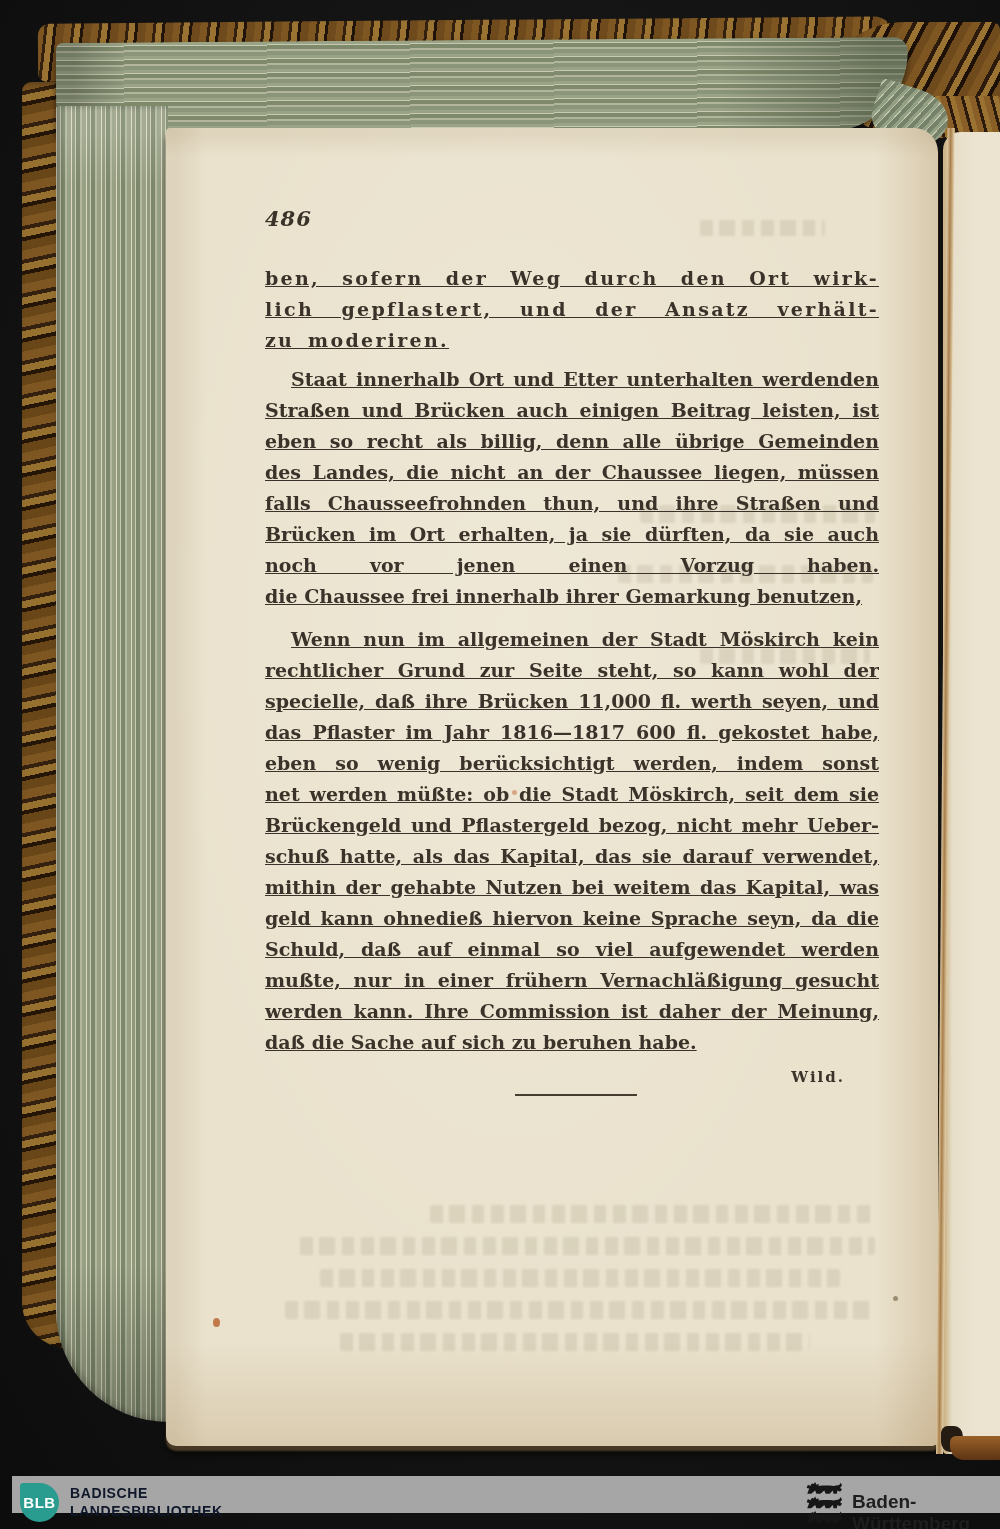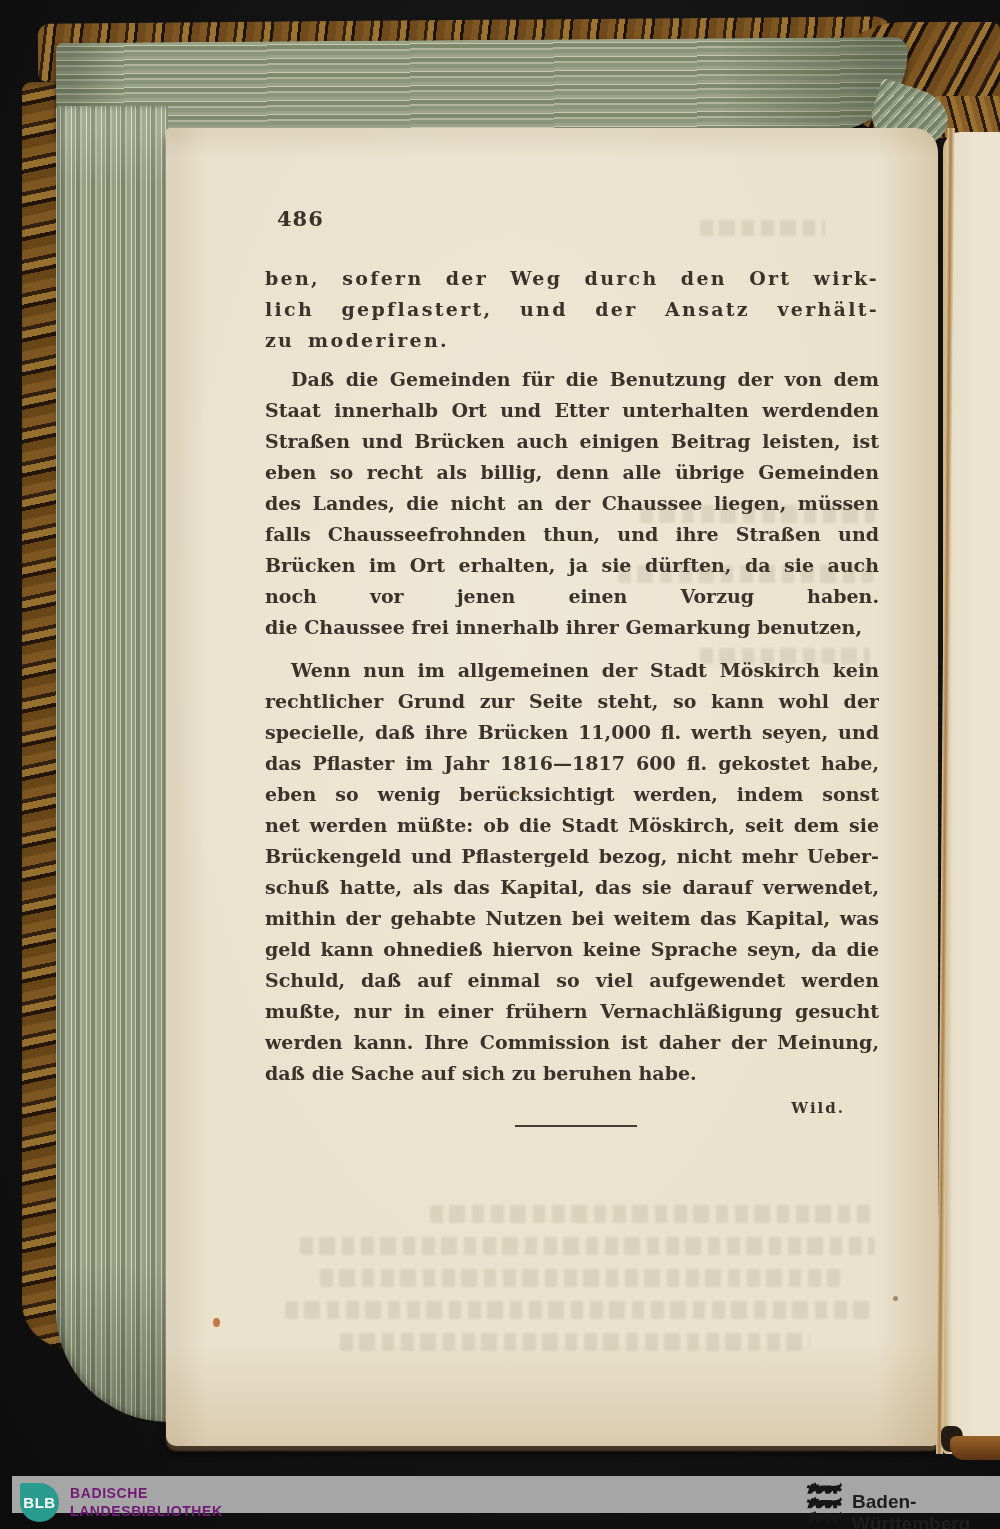--- a/index.html
+++ b/index.html
@@ -79,23 +79,23 @@
   .bottom-dark-notch{
     position:absolute;left:941px;top:1426px;width:22px;height:26px;
     background:#241c12;border-radius:30% 40% 50% 40%;
   }
   
   .text-block{
     position:absolute;left:265px;top:206px;width:614px;z-index:4;
     color:#3b332a;font-weight:700;font-size:19px;
   }
   .header-line{position:relative;height:31px;font-size:21px;}
-  .page-number{position:absolute;left:12px;top:0;letter-spacing:1px;}
+  .page-number{position:absolute;left:0;top:0;letter-spacing:1px;font-style:italic;}
   .header-title{display:block;text-align:center;padding-left:30px;letter-spacing:.5px;}
-  .para{margin:0;}
+  .para{margin:0;text-decoration:underline;}
   .tline{height:31px;line-height:31px;text-align:justify;white-space:nowrap;overflow:visible;}
   .para .tline:not(:last-child){text-align-last:justify;white-space:normal;height:31px;overflow:hidden;}
   .p-spaced .tline{letter-spacing:2.3px;word-spacing:5px;}
   .indent .tline:first-child{text-indent:26px;}
   #para1{margin-top:26px;}
   #para2{margin-top:8px;}
   #para3{margin-top:12px;}
   .signature-line{margin-top:10px;text-align:right;padding-right:34px;font-size:15px;letter-spacing:2px;}
   .section-rule{width:122px;border-top:2px solid #463c30;margin:8px 0 0 250px;filter:blur(.3px);}
   
@@ -107,21 +107,21 @@
   
   .footer{
     position:absolute;left:12px;top:1476px;width:1000px;height:37px;background:#a6a6a6;z-index:6;
     font-family:"Liberation Sans", sans-serif;
   }
   .blb-badge{
     position:absolute;left:8px;top:7px;width:39px;height:39px;background:#2a9c8f;
     border-radius:3px 50% 50% 50%;display:flex;align-items:center;justify-content:center;
     color:#fff;font-weight:700;font-size:15px;letter-spacing:.5px;
   }
-  .lib-name{position:absolute;left:58px;top:8px;color:#701a75;font-weight:700;font-size:14px;line-height:18px;letter-spacing:.6px;}
+  .lib-name{position:absolute;left:58px;top:8px;color:#0f172a;font-weight:700;font-size:14px;line-height:18px;letter-spacing:.6px;}
   .coat-of-arms{position:absolute;left:790px;top:6px;width:42px;height:42px;}
   .state-name{position:absolute;left:840px;top:15px;color:#1e1e1e;font-weight:600;font-size:19px;}
 </style>
 </head>
 <body>
 
 <div class="scene">
 
   <div class="leather-top"></div>
   <div class="leather-top-right"></div>
@@ -152,21 +152,20 @@
   <div class="text-block">
     <div class="header-line">
       <span class="page-number">486</span>
     </div>
     <div id="para1" class="para p-spaced">
         <div class="tline">ben, sofern der Weg durch den Ort wirk-</div>
         <div class="tline">lich gepflastert, und der Ansatz verhält-</div>
         <div class="tline">zu moderiren.</div>
       </div>
     <div id="para2" class="para indent">
-        <div class="tline">Daß die Gemeinden für die Benutzung der von dem</div>
         <div class="tline">Staat innerhalb Ort und Etter unterhalten werdenden</div>
         <div class="tline">Straßen und Brücken auch einigen Beitrag leisten, ist</div>
         <div class="tline">eben so recht als billig, denn alle übrige Gemeinden</div>
         <div class="tline">des Landes, die nicht an der Chaussee liegen, müssen eben-</div>
         <div class="tline">falls Chausseefrohnden thun, und ihre Straßen und</div>
         <div class="tline">Brücken im Ort erhalten, ja sie dürften, da sie auch</div>
         <div class="tline">noch vor jenen einen Vorzug haben.</div>
         <div class="tline">die Chaussee frei innerhalb ihrer Gemarkung benutzen,</div>
       </div>
     <div id="para3" class="para indent">

